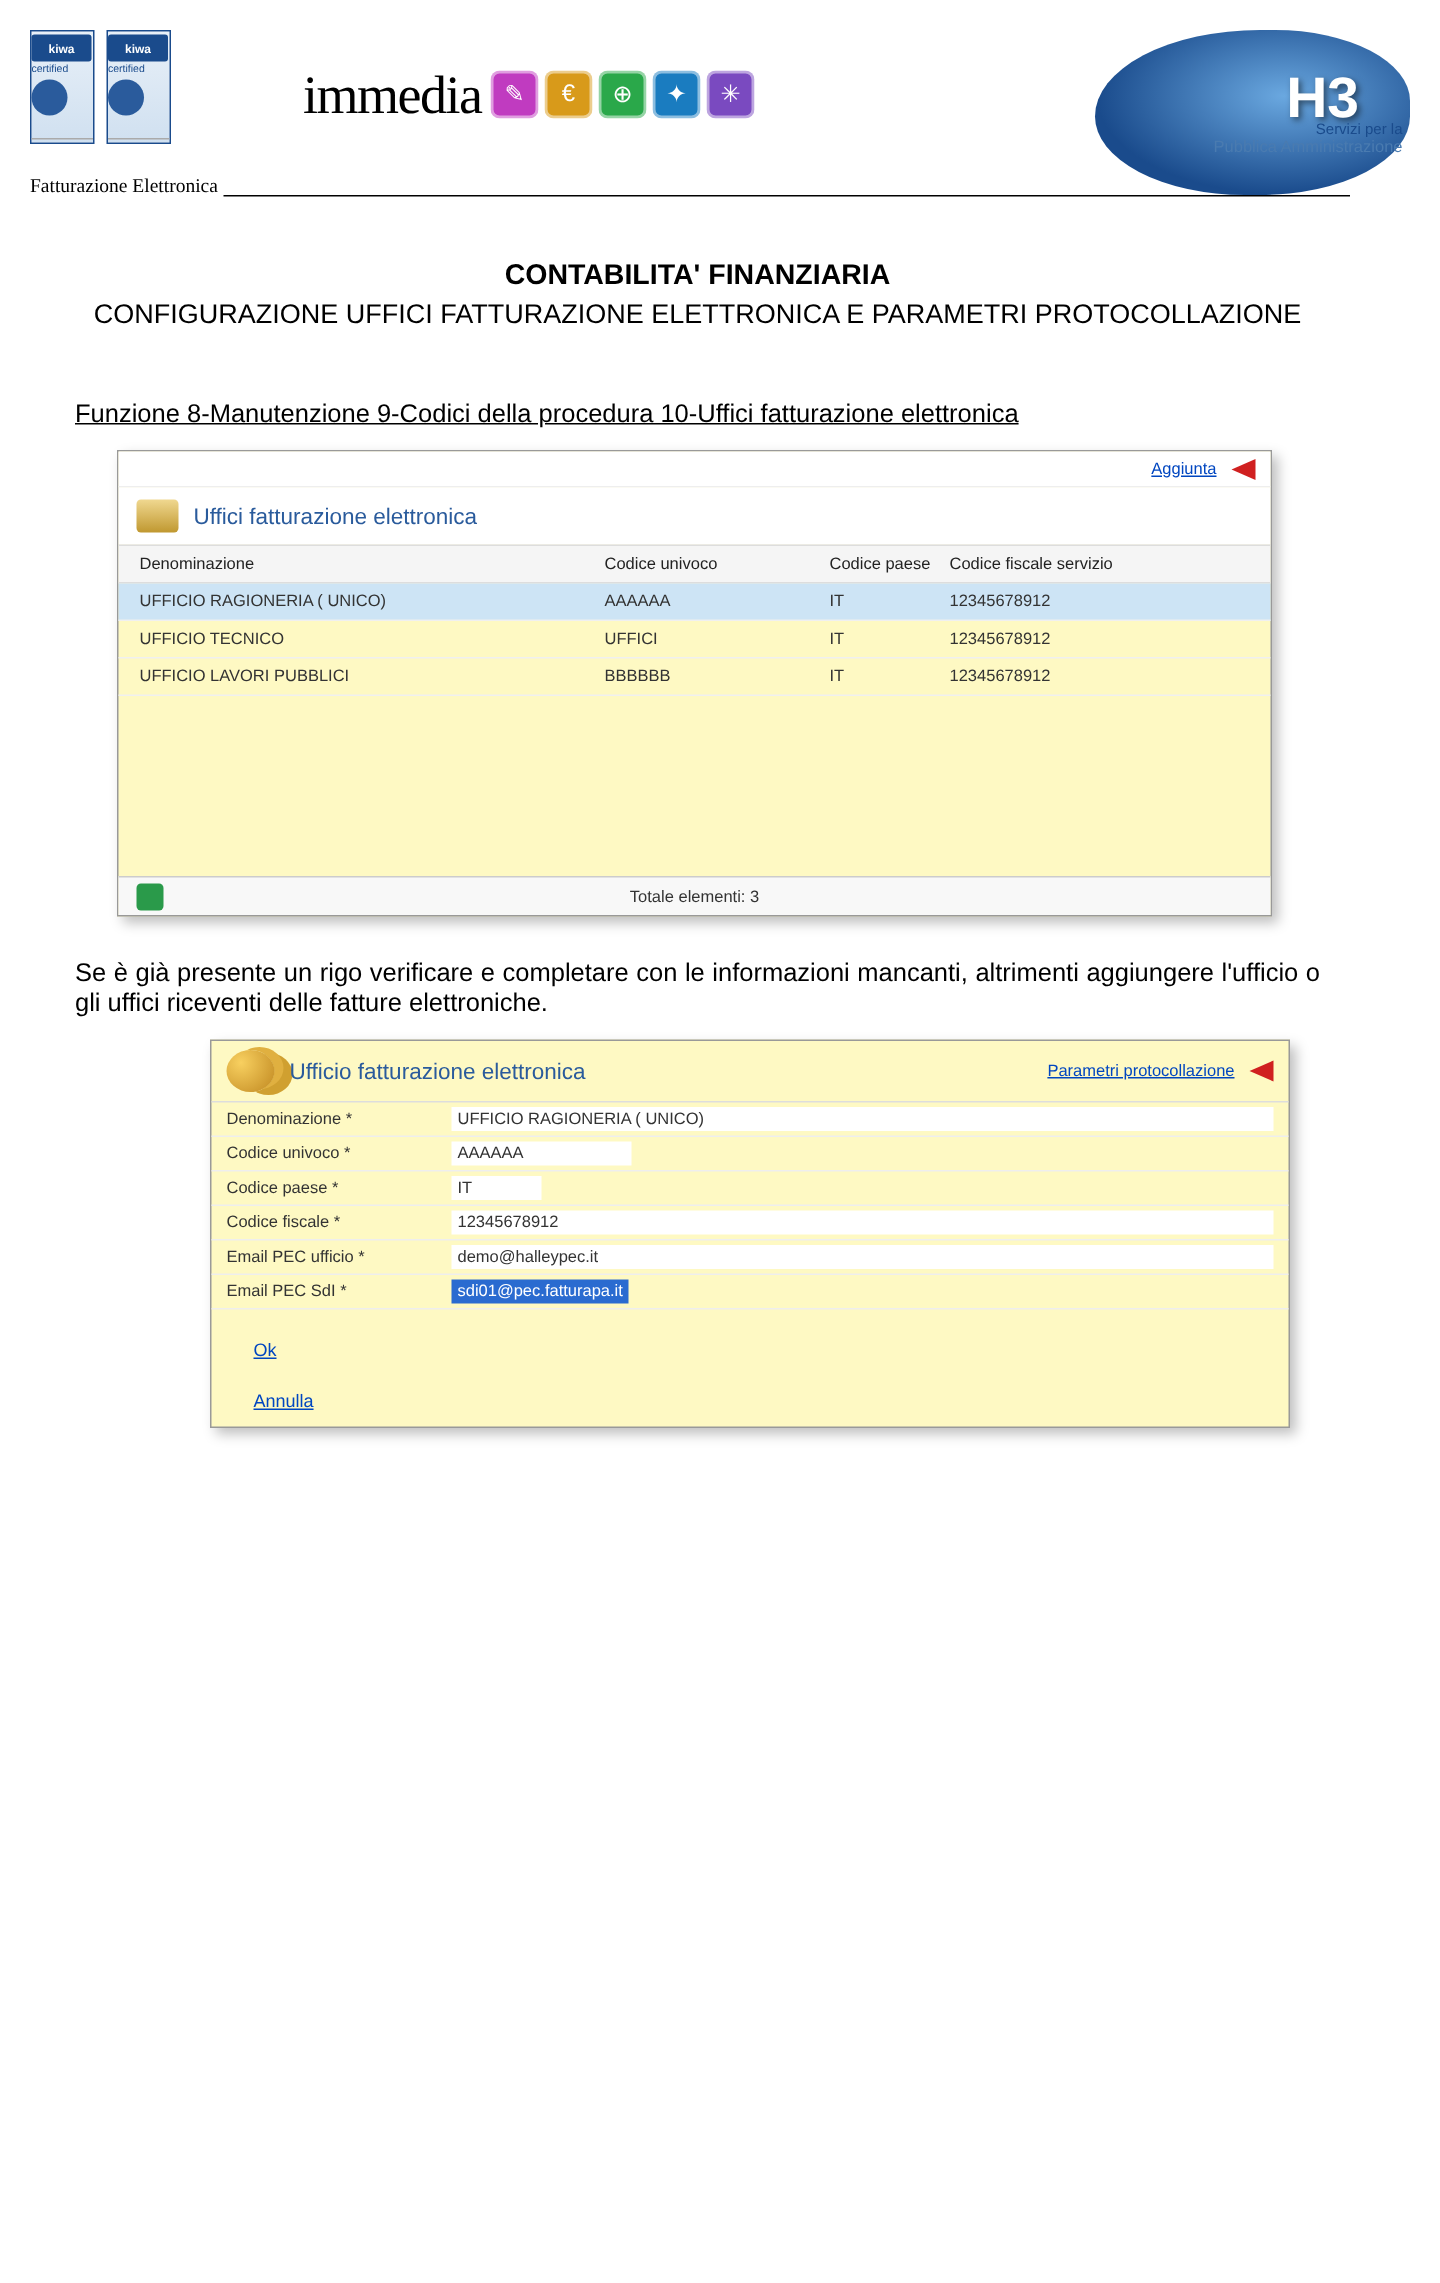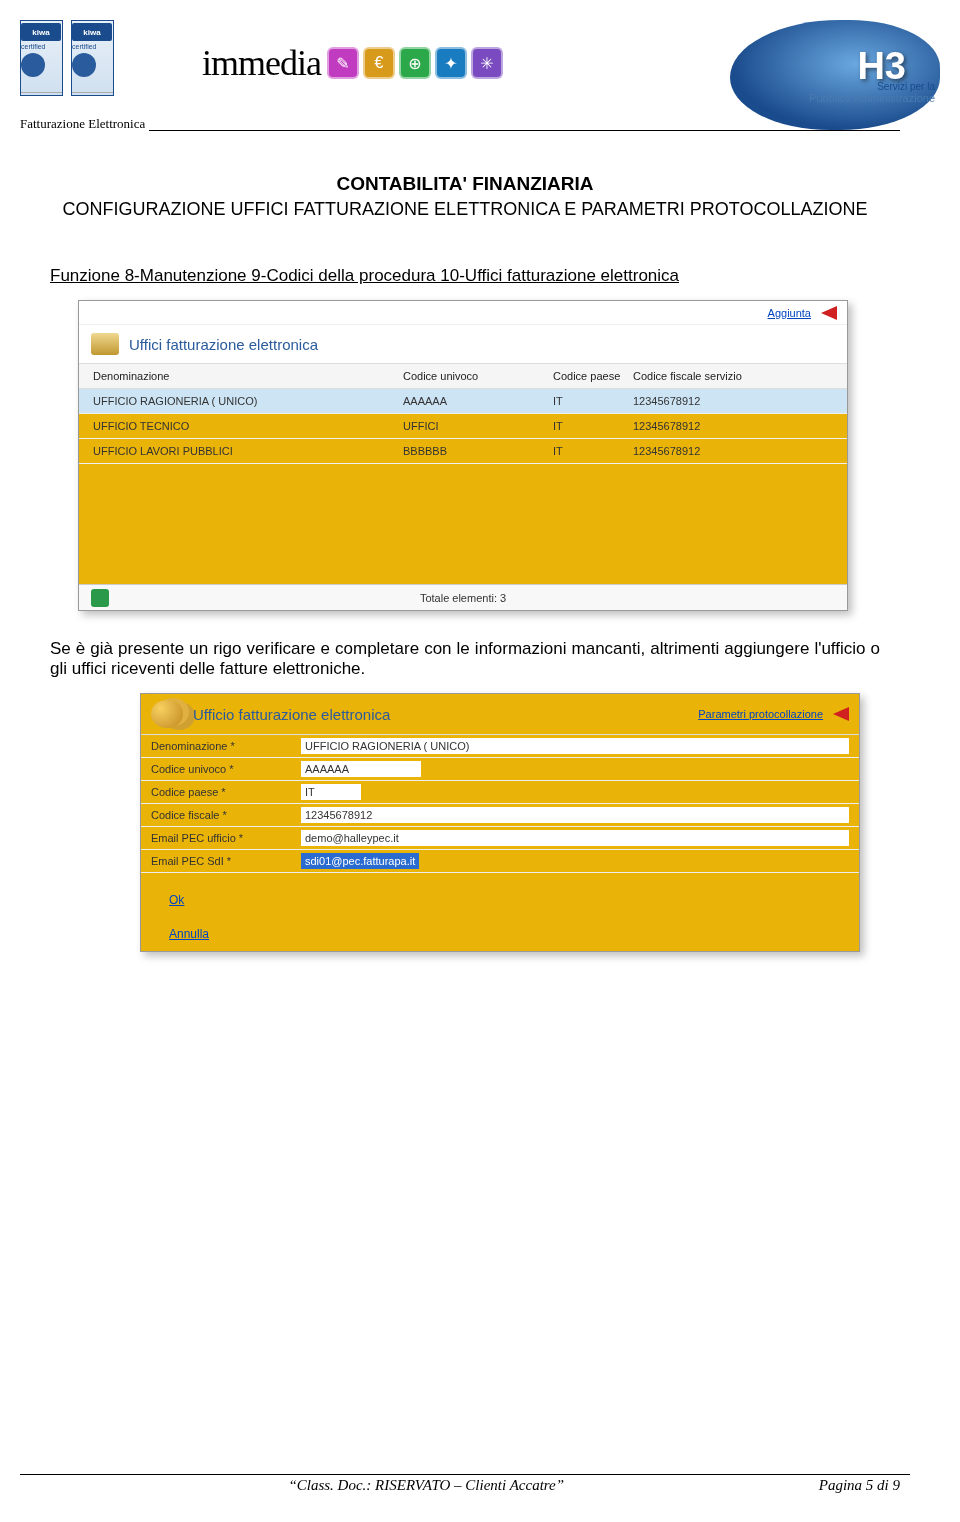--- a/index.html
+++ b/index.html
@@ -122,21 +122,21 @@
   .para {
     font-family: "Century Gothic", "Trebuchet MS", sans-serif;
     font-size: 17px;
     margin-top: 28px;
     text-align: justify;
   }
   
   .shot {
     border: 1px solid #999;
     box-shadow: 4px 4px 8px rgba(0,0,0,0.25);
-    background: #eab308;
+    background: #fef9c3;
     font-family: Verdana, sans-serif;
     font-size: 11px;
     color: #333;
     margin-top: 14px;
   }
   .shot1 { width: 770px; margin-left: 58px; }
   .aggiunta-bar {
     height: 24px; background: #fff;
     display:flex; justify-content:flex-end; align-items:center;
     padding-right:10px; gap:10px;
@@ -370,22 +370,14 @@
     <div class="form-row">
       <div class="lbl">Email PEC SdI</div>
       <div><span class="form-val sel">sdi01@pec.fatturapa.it</span></div>
     </div>
     <div class="shot2-footer">
       <span class="link">Ok</span>
       <span class="link">Annulla</span>
     </div>
   </div>
 
-  <div class="page-footer">
-    <div class="hr2"></div>
-    <div class="footer-row">
-      <span style="visibility:hidden">.</span>
-      <span>“Class. Doc.: RISERVATO – Clienti Accatre”</span>
-      <span>Pagina 5 di 9</span>
-    </div>
-  </div>
 
 </div>
 
 </body></html>

